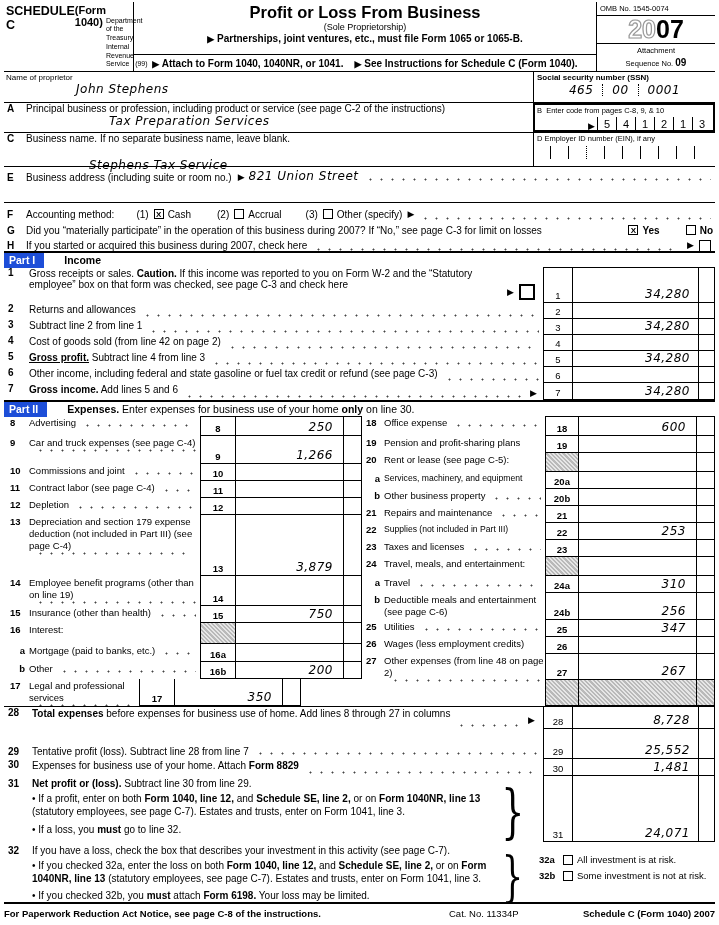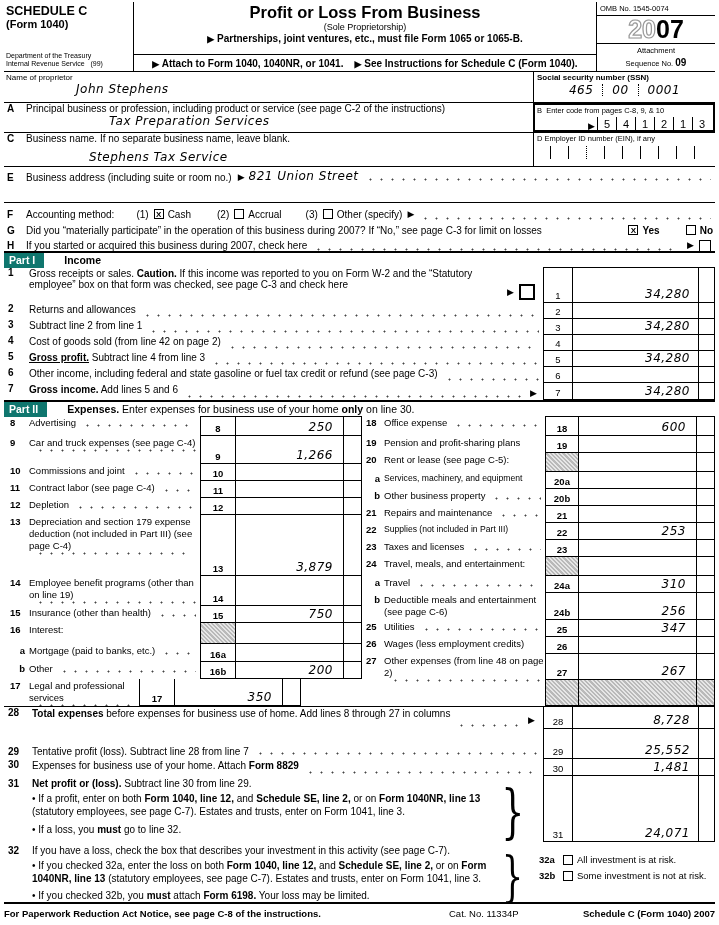--- a/index.html
+++ b/index.html
@@ -11,21 +11,21 @@
   .hand { font-family:"DejaVu Sans", sans-serif; font-style:italic; font-size:12px; letter-spacing:.5px; }
   .arrow { font-size:9px; line-height:1; }
   .dots { flex:1; min-width:0; height:3px; margin:0 4px 2px 6px; align-self:flex-end;
     background-image:radial-gradient(circle,#444 .9px,transparent 1.1px);
     background-size:11px 3px; background-repeat:repeat-x; background-position:left bottom; }
   .cb { display:inline-flex; width:10px; height:10px; border:1px solid #000; align-items:center;
     justify-content:center; font-size:8px; font-weight:bold; vertical-align:-1px; background:#fff; }
   .shade { background-image:repeating-linear-gradient(45deg,#b9b9b9 0,#b9b9b9 1.5px,#e6e6e6 1.5px,#e6e6e6 3px); }
   
   .hdr { display:flex; border-bottom:1.5px solid #000; height:70px; }
-  .hdr-left { width:130px; border-right:1px solid #000; padding:2px 2px; display:flex; flex-direction:column; }
+  .hdr-left { width:130px; border-right:1px solid #000; padding:2px 2px; display:flex; flex-direction:row; }
   .sched { font-size:12.5px; font-weight:bold; }
   .f1040 { font-size:11px; font-weight:bold; }
   .dept { font-size:7px; margin-top:auto; line-height:1.25; }
   .hdr-center { flex:1; border-right:1px solid #000; text-align:center; display:flex; flex-direction:column; }
   .title { font-size:16.5px; font-weight:bold; margin-top:1px; }
   .subt { font-size:9px; }
   .partline { font-size:10px; font-weight:bold; margin-top:1px; }
   .attline { font-size:10px; font-weight:bold; border-top:1px solid #000; margin-top:auto; padding:3px 0 2px; }
   .hdr-right { width:118px; display:flex; flex-direction:column; }
   .omb { font-size:7.5px; padding:2px 3px; border-bottom:1px solid #000; }
@@ -44,21 +44,21 @@
   .digrow { display:flex; align-items:flex-end; justify-content:flex-end; margin-top:2px; }
   .dig { width:19px; height:14px; border-left:1px solid #000; text-align:center; font-size:11px; line-height:14px; }
   .eincells { display:flex; justify-content:flex-end; margin-top:3px; }
   .ein { width:18px; height:13px; border-left:1px solid #000; }
   .ein.dot { border-left:1px dotted #000; }
   
   .ssnval { display:flex; justify-content:center; align-items:center; gap:0; margin-top:1px; }
   .ssn-sep { border-left:1px dotted #000; height:12px; margin:0 9px; }
   
   .part-bar { border-top:2px solid #000; display:flex; align-items:center; height:16px; }
-  .part-tag { background:#0f766e; color:#fff; font-weight:bold; font-size:10.5px; padding:1px 9px 2px 5px; }
+  .part-tag { background:#1d4ed8; color:#fff; font-weight:bold; font-size:10.5px; padding:1px 9px 2px 5px; }
   .part-title { font-weight:bold; font-size:10.5px; margin-left:20px; }
   
   .trow { display:flex; align-items:stretch; }
   .tlbl { flex:1; display:flex; align-items:flex-start; padding-left:4px; position:relative; min-width:0;}
   .tlbl .txt { padding-top:1px; }
   .cells { width:172px; flex:none; display:flex; border-bottom:1px solid #000; border-right:1px solid #000; }
   .cells.top { border-top:1px solid #000; }
   .ncell { width:30px; flex:none; border-left:1px solid #000; border-right:1px solid #000;
     display:flex; align-items:flex-end; justify-content:center; padding-bottom:1px; font-size:9.5px; }
   .acell { flex:1; display:flex; align-items:flex-end; justify-content:flex-end; padding:0 8px 1px 0; }
@@ -177,21 +177,21 @@
       </div>
     </div>
   </div>
 
   <div class="nrow hrule" style="height:34px">
     <div style="flex:1">
       <div style="display:flex">
         <span class="lid">C</span>
         <span>Business name. If no separate business name, leave blank.</span>
       </div>
-      <div class="hand" style="margin-left:85px; margin-top:6px">Stephens Tax Service</div>
+      <div class="hand" style="margin-left:85px; margin-top:14px">Stephens Tax Service</div>
     </div>
     <div class="sidebox">
       <div class="lab75b"><span>D</span> <span>Employer ID number (EIN), if any</span></div>
       <div class="eincells">
         <span class="ein"></span>
           <span class="ein"></span>
           <span class="ein dot"></span>
           <span class="ein"></span>
           <span class="ein"></span>
           <span class="ein"></span>

